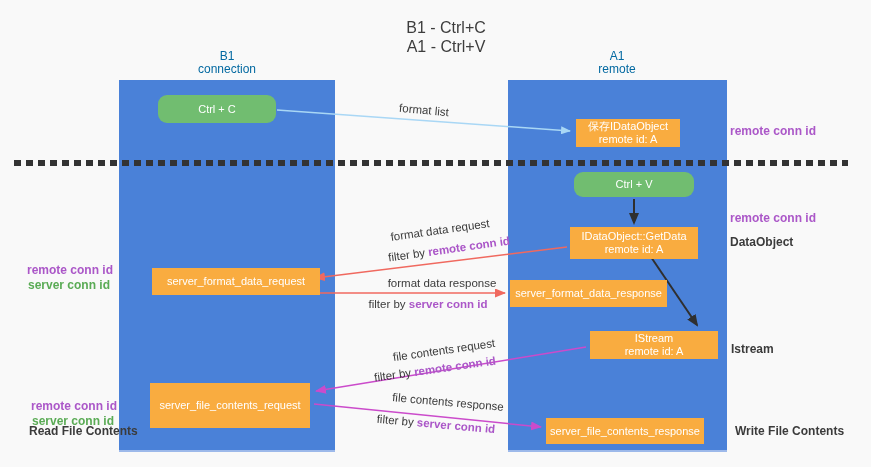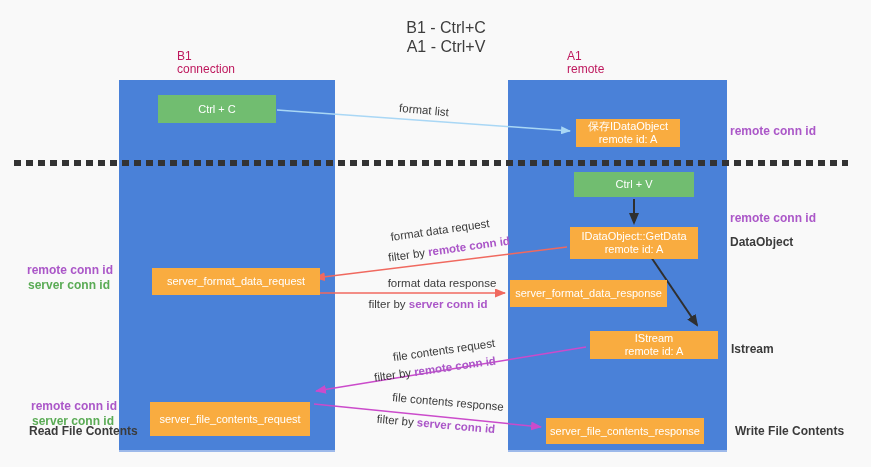--- a/index.html
+++ b/index.html
@@ -8,34 +8,34 @@
     background:#f9f9f9;
     font-family:"Liberation Sans", sans-serif;
     color:#3b3b3b;
   }
   .abs{position:absolute;}
   .title{
     left:346px;top:18px;width:200px;text-align:center;
     font-size:16px;line-height:19px;color:#3d3d3d;z-index:4;
   }
   .lifeline-header{
-    text-align:left;font-size:12px;line-height:13px;color:#be185d;z-index:4;
+    text-align:center;font-size:12px;line-height:13px;color:#0369a1;z-index:4;
   }
   .column{
     background:var(--col-blue);z-index:1;
     border-bottom:2px solid #9db9ea;box-sizing:border-box;
   }
   #arrow-layer{left:0;top:0;z-index:2;}
   .node{
     z-index:3;display:flex;flex-direction:column;align-items:center;justify-content:center;
     color:#fff;font-size:11px;line-height:13px;text-align:center;box-sizing:border-box;
     white-space:nowrap;
   }
   .node.orange{background:var(--box-orange);}
-  .node.green{background:var(--box-green);}
+  .node.green{background:var(--box-green);border-radius:9px;}
   .edge-label{
     z-index:4;white-space:nowrap;font-size:11.5px;color:#3b3b3b;
     transform-origin:center center;
   }
   .edge-label b.purple{color:var(--purple);font-weight:bold;}
   .side-label{z-index:4;font-size:12px;white-space:nowrap;color:#3b3b3b;font-weight:bold;}
   .side-label.purple{color:var(--purple);font-weight:bold;}
   .side-label.greentx{color:var(--green-text);font-weight:bold;}
 </style>
 </head>
@@ -102,21 +102,21 @@
 <div class="abs node orange" style="left:152px;top:268px;width:168px;height:27px;">
   <span>server_format_data_request</span>
 </div>
 <div class="abs node orange" style="left:510px;top:280px;width:157px;height:27px;">
   <span>server_format_data_response</span>
 </div>
 <div class="abs node orange" style="left:590px;top:331px;width:128px;height:28px;">
   <span>IStream</span>
   <span>remote id: A</span>
 </div>
-<div class="abs node orange" style="left:150px;top:402px;width:160px;height:34px;">
+<div class="abs node orange" style="left:150px;top:383px;width:160px;height:45px;">
   <span>server_file_contents_request</span>
 </div>
 <div class="abs node orange" style="left:546px;top:418px;width:158px;height:26px;">
   <span>server_file_contents_response</span>
 </div>
 
 <div class="abs edge-label" style="left:424px;top:110px;transform:translate(-50%,-50%) rotate(5deg);">
   <span>format list</span>
 </div>
 

